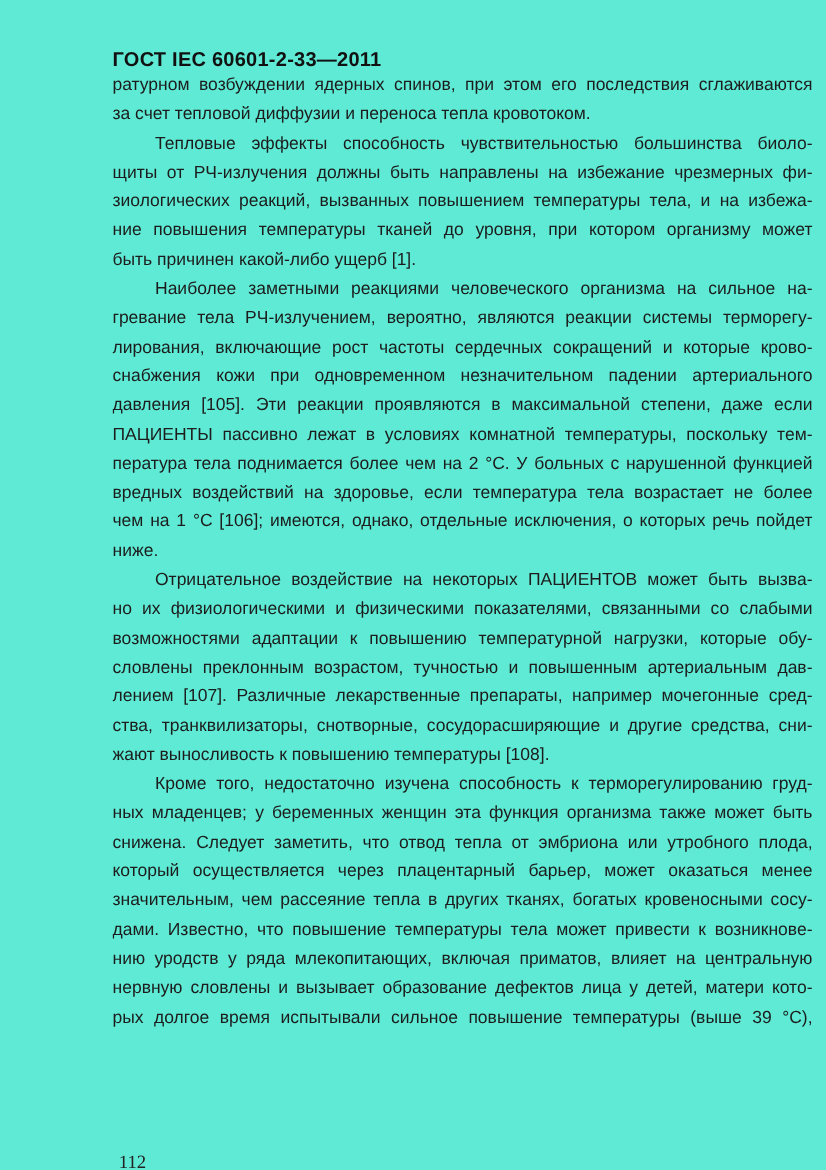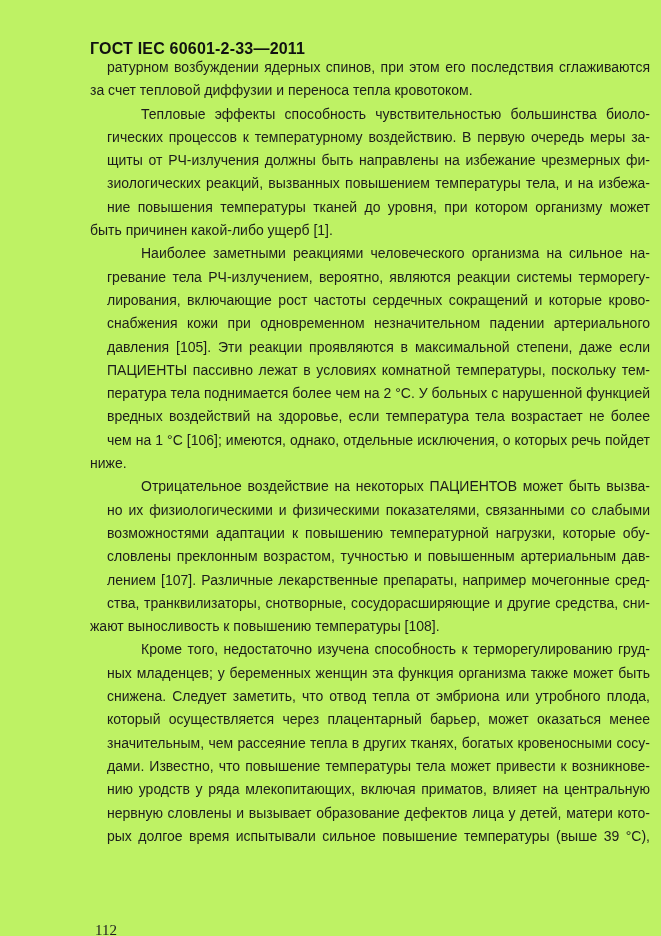--- a/index.html
+++ b/index.html
@@ -4,21 +4,21 @@
 <style>
   html, body {
     margin: 0;
     padding: 0;
     background: #ffffff;
   }
   .page {
     position: relative;
     width: 661px;
     height: 936px;
-    background: #bef264;
+    background: #5eead4;
     overflow: hidden;
     font-family: "Liberation Sans", sans-serif;
     color: #1c1c1c;
   }
   .doc-header {
     position: absolute;
     top: 40px;
     left: 90px;
     width: 560px;
     font-size: 16px;
@@ -40,21 +40,20 @@
   }
   .line {
     height: 23.3px;
     line-height: 23.3px;
     overflow: hidden;
     white-space: normal;
   }
   .line.justified {
     text-align: justify;
     text-align-last: justify;
-    margin-left: 17px;
     -moz-text-align-last: justify;
   }
   .line.indent {
     text-indent: 34px;
   }
   .page-number {
     position: absolute;
     top: 874px;
     left: 95px;
     font-family: "Liberation Serif", serif;
@@ -69,21 +68,20 @@
 <div class="page">
   <div class="doc-header">ГОСТ IEC 60601-2-33—2011</div>
 
   <div class="doc-body" id="doc-body">
       <div class="paragraph">
         <div class="line justified">ратурном возбуждении ядерных спинов, при этом его последствия сглаживаются</div>
         <div class="line">за счет тепловой диффузии и переноса тепла кровотоком.</div>
       </div>
       <div class="paragraph">
         <div class="line indent justified">Тепловые эффекты способность чувствительностью большинства биоло-</div>
-        <div class="line justified">гических процессов к температурному воздействию. В первую очередь меры за-</div>
         <div class="line justified">щиты от РЧ-излучения должны быть направлены на избежание чрезмерных фи-</div>
         <div class="line justified">зиологических реакций, вызванных повышением температуры тела, и на избежа-</div>
         <div class="line justified">ние повышения температуры тканей до уровня, при котором организму может</div>
         <div class="line">быть причинен какой-либо ущерб [1].</div>
       </div>
       <div class="paragraph">
         <div class="line indent justified">Наиболее заметными реакциями человеческого организма на сильное на-</div>
         <div class="line justified">гревание тела РЧ-излучением, вероятно, являются реакции системы терморегу-</div>
         <div class="line justified">лирования, включающие рост частоты сердечных сокращений и которые крово-</div>
         <div class="line justified">снабжения кожи при одновременном незначительном падении артериального</div>

